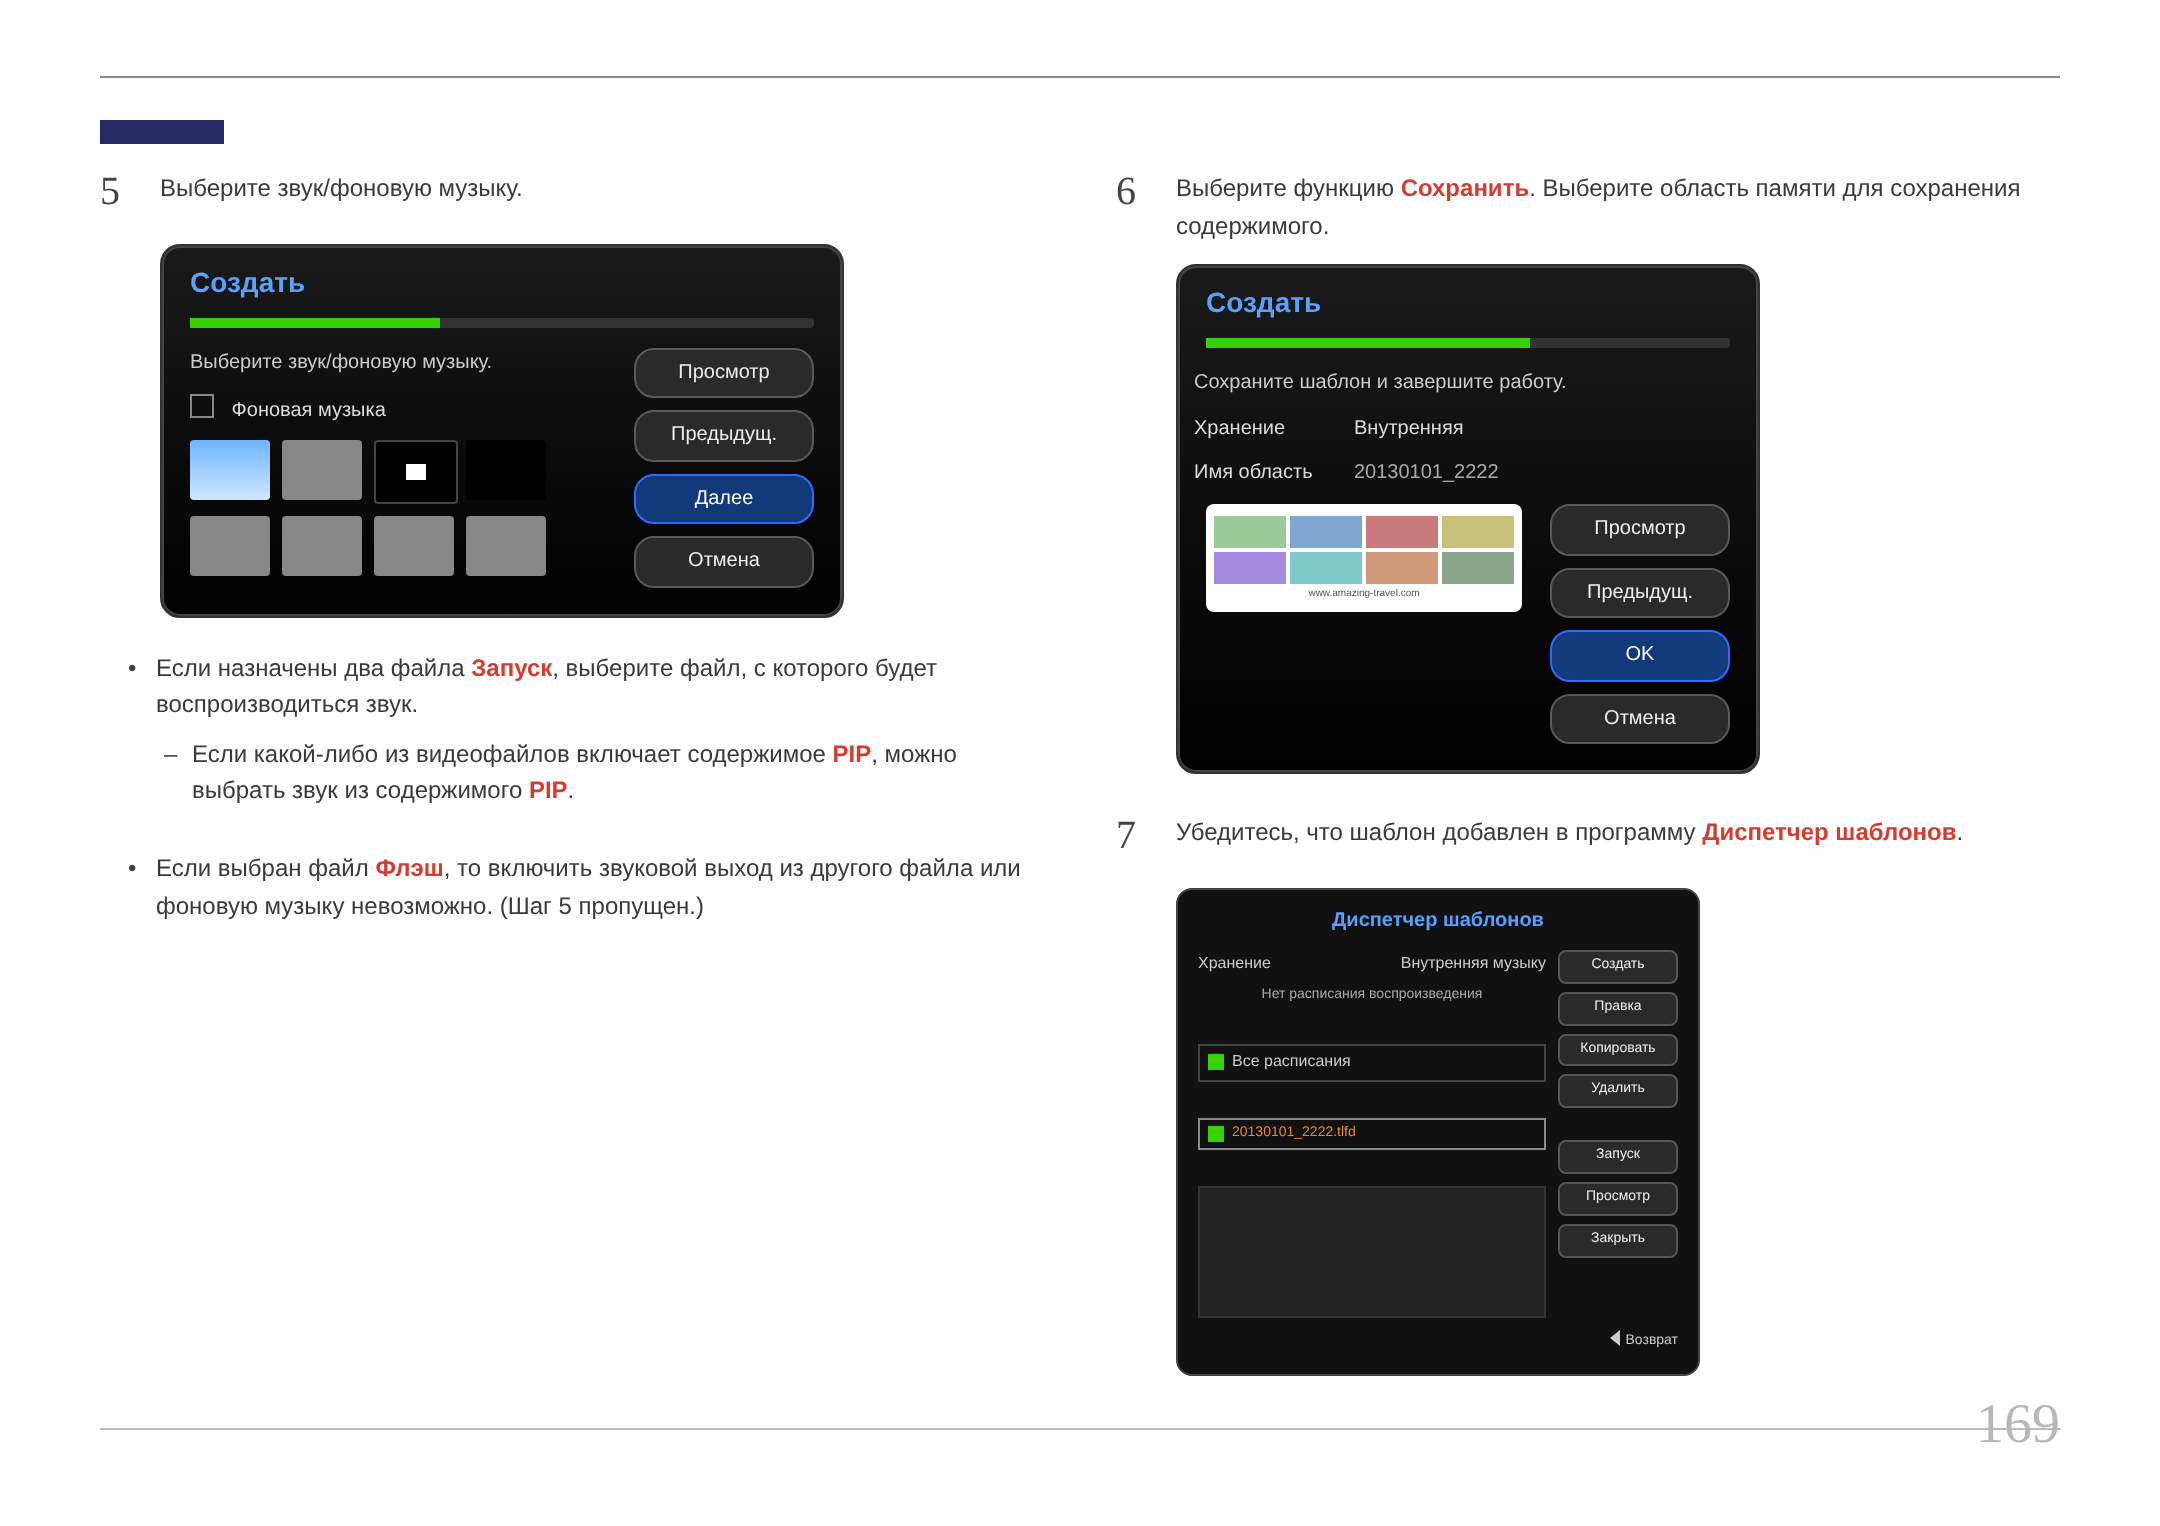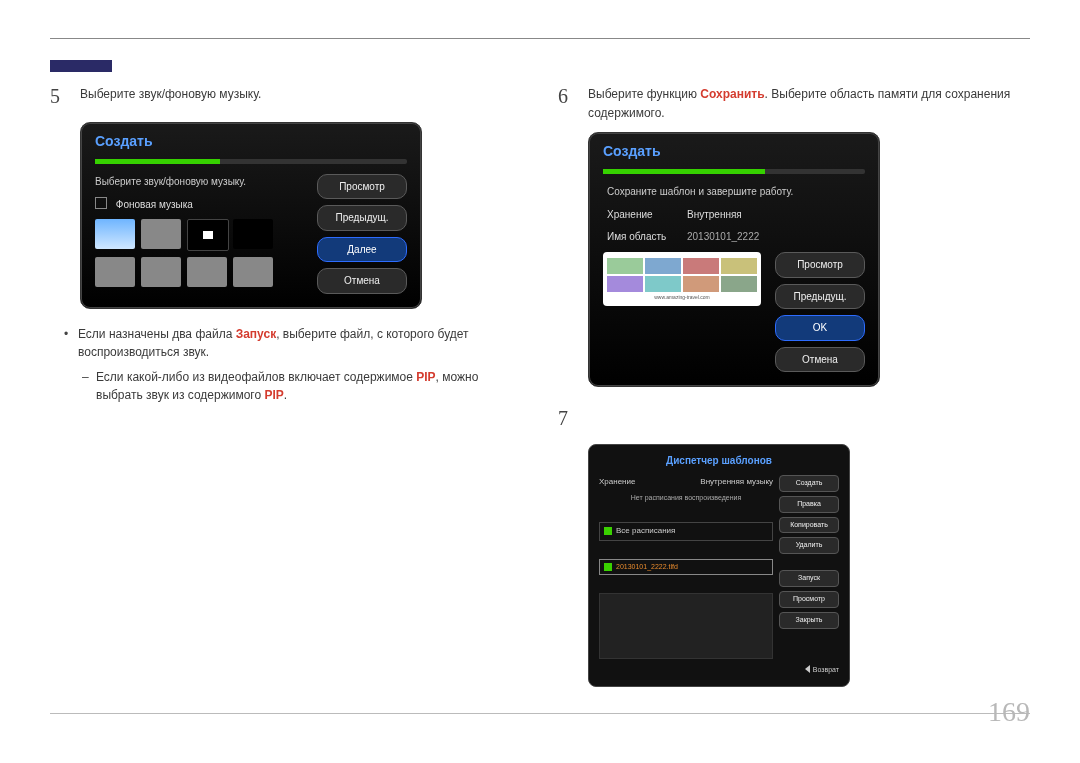--- a/index.html
+++ b/index.html
@@ -324,38 +324,41 @@
 
       <ul class="bullets">
         <li>
           <span>Если назначены два файла </span><span class="hl">Запуск</span><span>, выберите файл, с которого будет воспроизводиться звук.</span>
           <ul class="dash">
             <li>
               <span>Если какой-либо из видеофайлов включает содержимое </span><span class="hl">PIP</span><span>, можно выбрать звук из содержимого </span><span class="hl">PIP</span><span>.</span>
             </li>
           </ul>
         </li>
+        <li>
+          <span>Если выбран файл </span><span class="hl">Флэш</span><span>, то включить звуковой выход из другого файла или фоновую музыку невозможно. (Шаг 5 пропущен.)</span>
+        </li>
       </ul>
     </div>
 
     <div class="col">
 
       <div class="step">
         <div class="step-num">6</div>
         <div class="step-body">
           <span>Выберите функцию </span><span class="hl">Сохранить</span><span>. Выберите область памяти для сохранения содержимого.</span>
         </div>
       </div>
 
       <div class="shot" style="width:290px">
         <div class="shot-header">Создать</div>
         <div class="progress-track">
           <div class="progress-fill" style="width:62%"></div>
         </div>
-        <div style="padding:10px 14px 0 18px">
+        <div style="padding:10px 14px 0 8px">
           <div class="subtext">Сохраните шаблон и завершите работу.</div>
           <div class="fields">
             <span>Хранение</span>
             <span>Внутренняя</span>
             <span>Имя область</span>
             <span style="color:#aaa">20130101_2222</span>
           </div>
         </div>
         <div class="shot-body" style="padding-top:0">
           <div class="shot-left">
@@ -377,20 +380,23 @@
             <div class="pbtn">Просмотр</div>
             <div class="pbtn">Предыдущ.</div>
             <div class="pbtn sel">OK</div>
             <div class="pbtn">Отмена</div>
           </div>
         </div>
       </div>
 
       <div class="step">
         <div class="step-num">7</div>
+        <div class="step-body">
+          <span>Убедитесь, что шаблон добавлен в программу </span><span class="hl">Диспетчер шаблонов</span><span>.</span>
+        </div>
       </div>
 
       <div class="tm">
         <div class="tm-title">Диспетчер шаблонов</div>
         <div class="tm-cols">
 
           <div class="tm-list">
             <div class="tm-row">
               <span>Хранение</span>
               <span>Внутренняя музыку</span>

